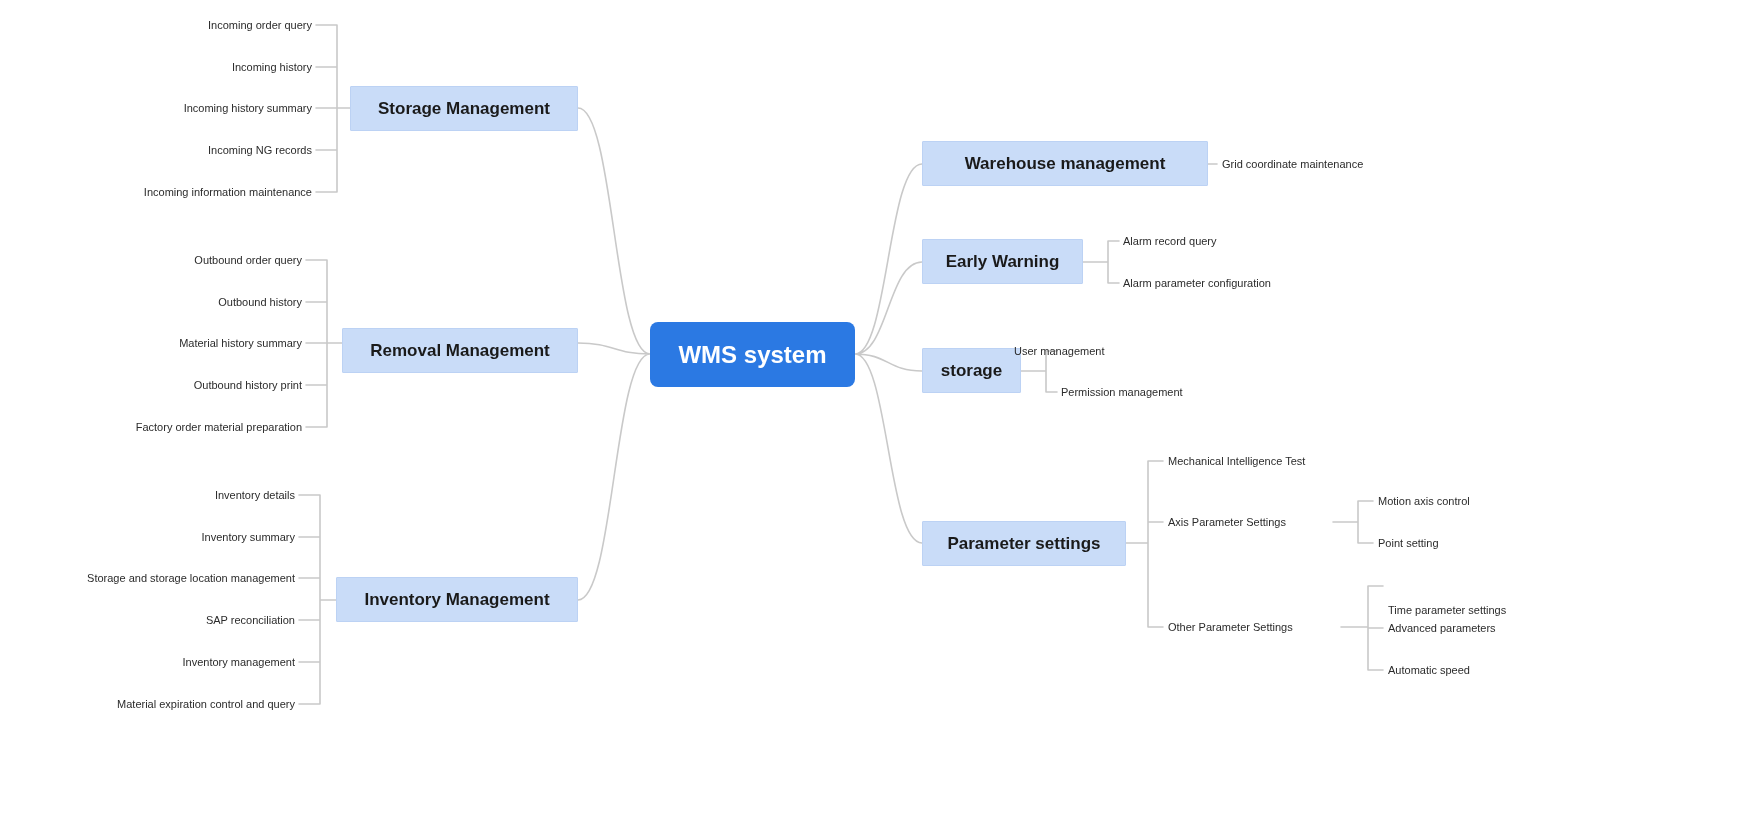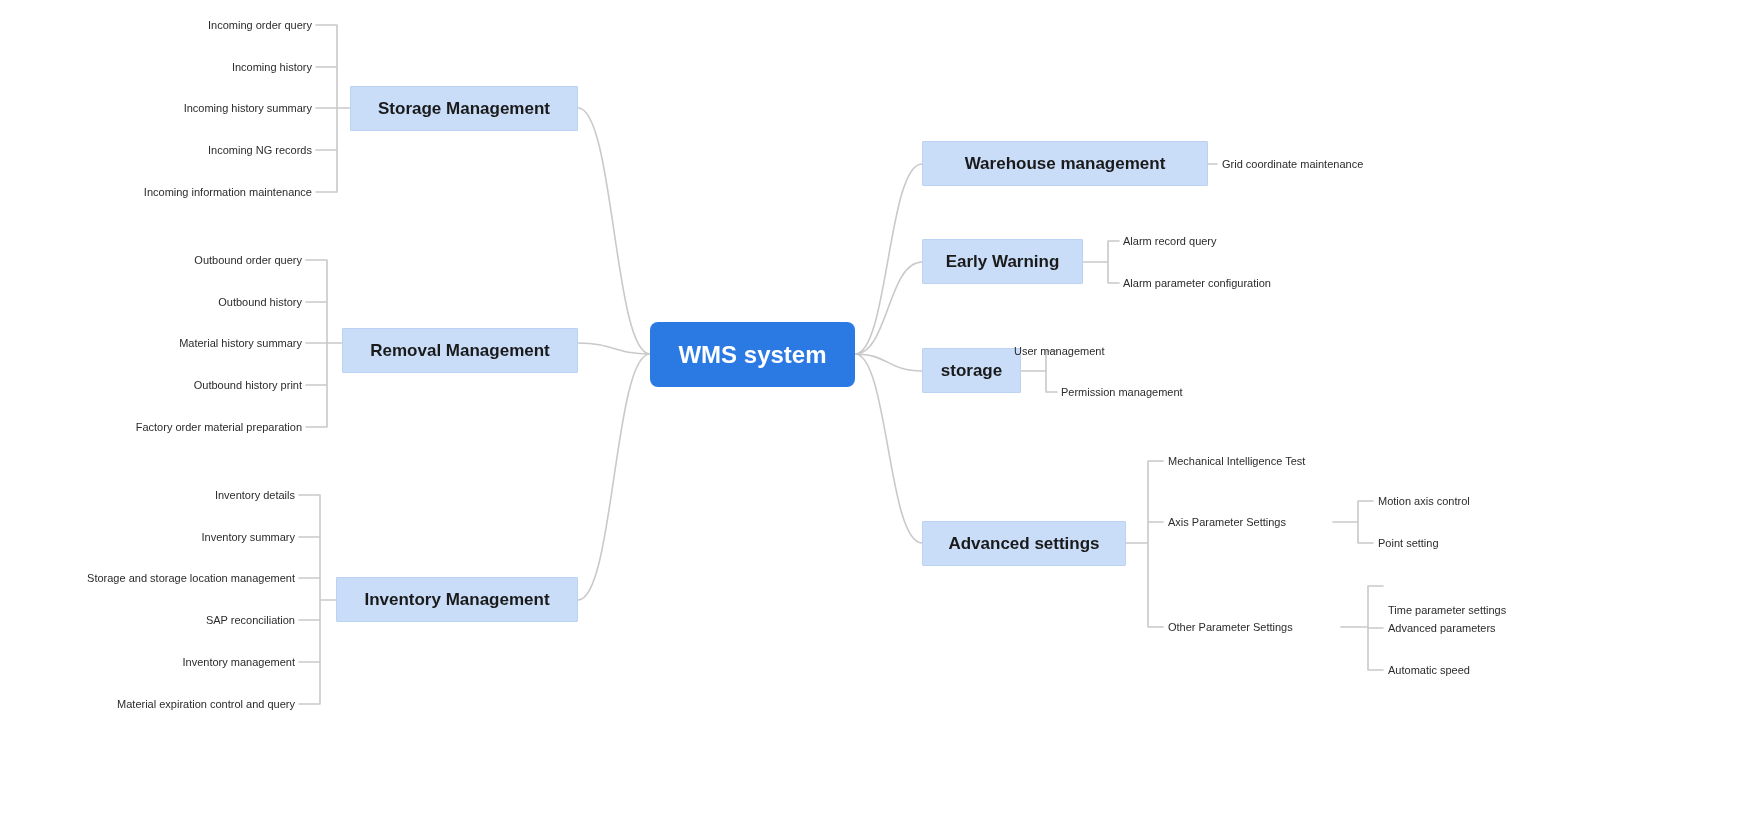--- a/index.html
+++ b/index.html
@@ -69,21 +69,21 @@
   <div class="leaf" style="top:485px;right:1449px">Inventory details</div>
   <div class="leaf" style="top:527px;right:1449px">Inventory summary</div>
   <div class="leaf" style="top:568px;right:1449px">Storage and storage location management</div>
   <div class="leaf" style="top:610px;right:1449px">SAP reconciliation</div>
   <div class="leaf" style="top:652px;right:1449px">Inventory management</div>
   <div class="leaf" style="top:694px;right:1449px">Material expiration control and query</div>
 
   <div class="branch" style="left:922px;top:141px;width:286px">Warehouse management</div>
   <div class="branch" style="left:922px;top:239px;width:161px">Early Warning</div>
   <div class="branch" style="left:922px;top:348px;width:99px">storage</div>
-  <div class="branch" style="left:922px;top:521px;width:204px">Advanced settings</div>
+  <div class="branch" style="left:922px;top:521px;width:204px">Parameter settings</div>
 
   <div class="leaf" style="top:154px;left:1222px">Grid coordinate maintenance</div>
 
   <div class="leaf" style="top:231px;left:1123px">Alarm record query</div>
   <div class="leaf" style="top:273px;left:1123px">Alarm parameter configuration</div>
 
   <div class="leaf" style="top:341px;left:1014px">User management</div>
   <div class="leaf" style="top:382px;left:1061px">Permission management</div>
 
   <div class="leaf" style="top:451px;left:1168px">Mechanical Intelligence Test</div>

